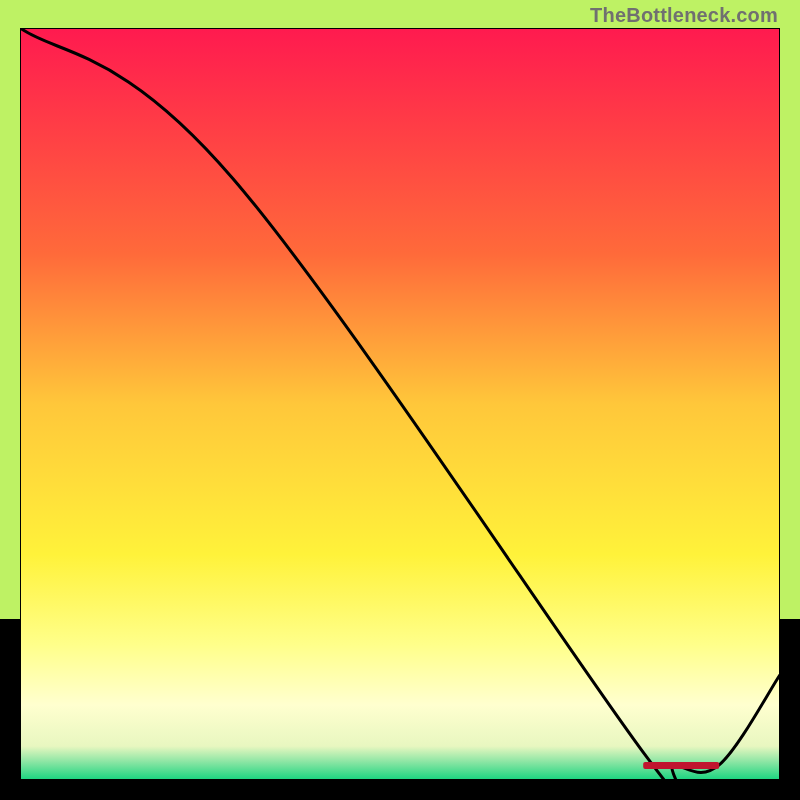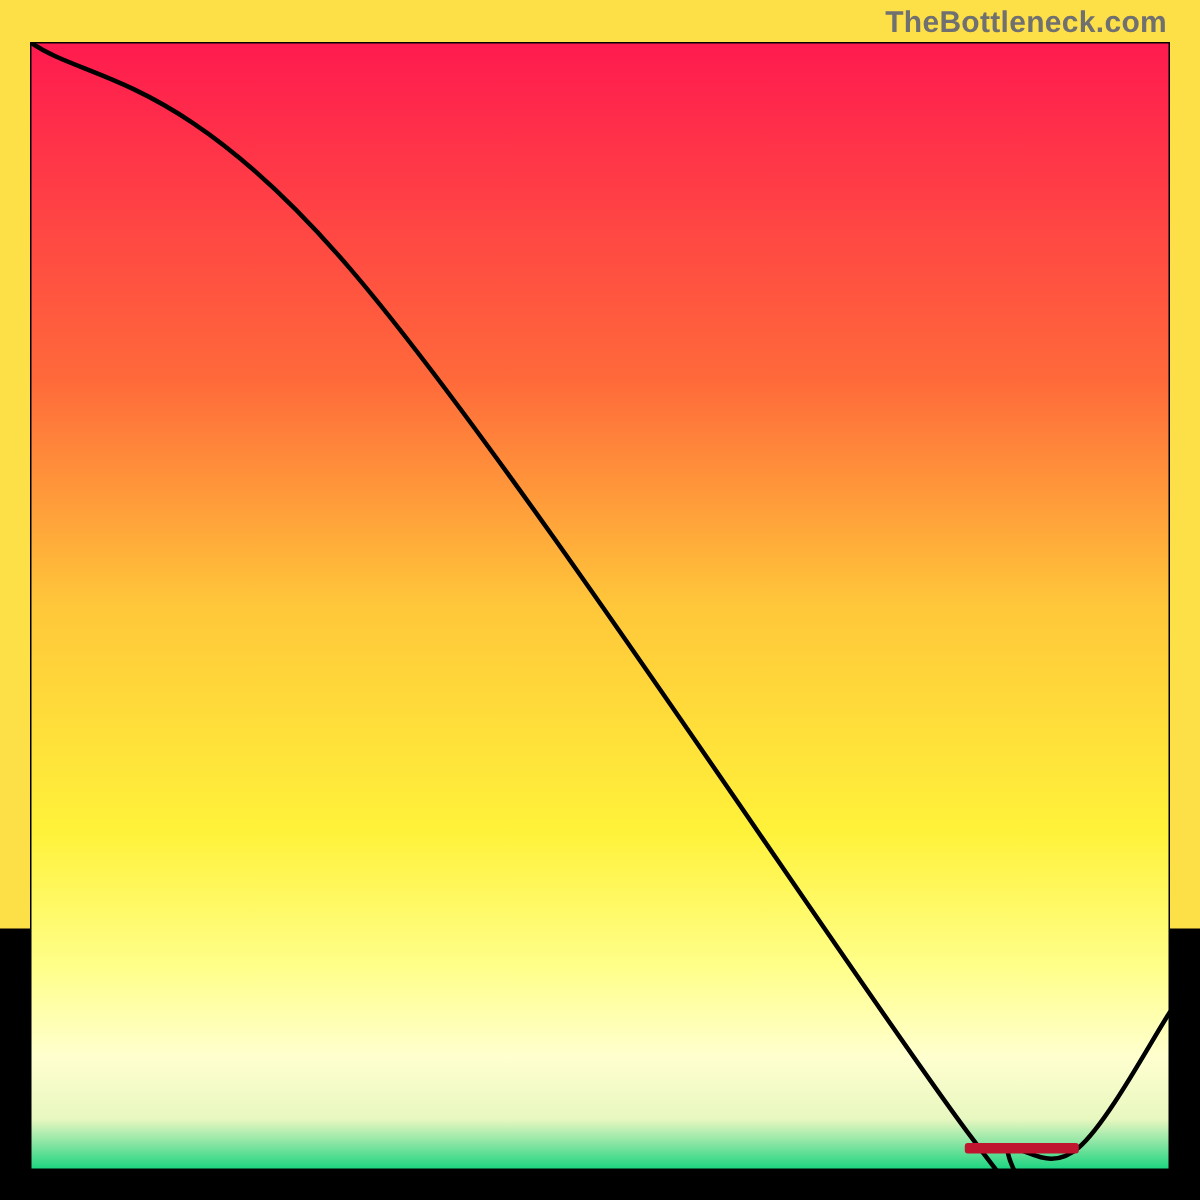--- a/index.html
+++ b/index.html
@@ -8,21 +8,21 @@
     background: #000;
     width: 800px;
     height: 800px;
     overflow: hidden;
     font-family: Arial, Helvetica, sans-serif;
   }
   .wrap {
     position: relative;
     width: 800px;
     height: 619px;
-    background: #fde047;
+    background: #bef264;
   }
   .watermark {
     position: absolute;
     top: 4px;
     right: 22px;
     color: #707070;
     font-size: 20px;
     font-weight: 600;
     letter-spacing: 0.2px;
   }

